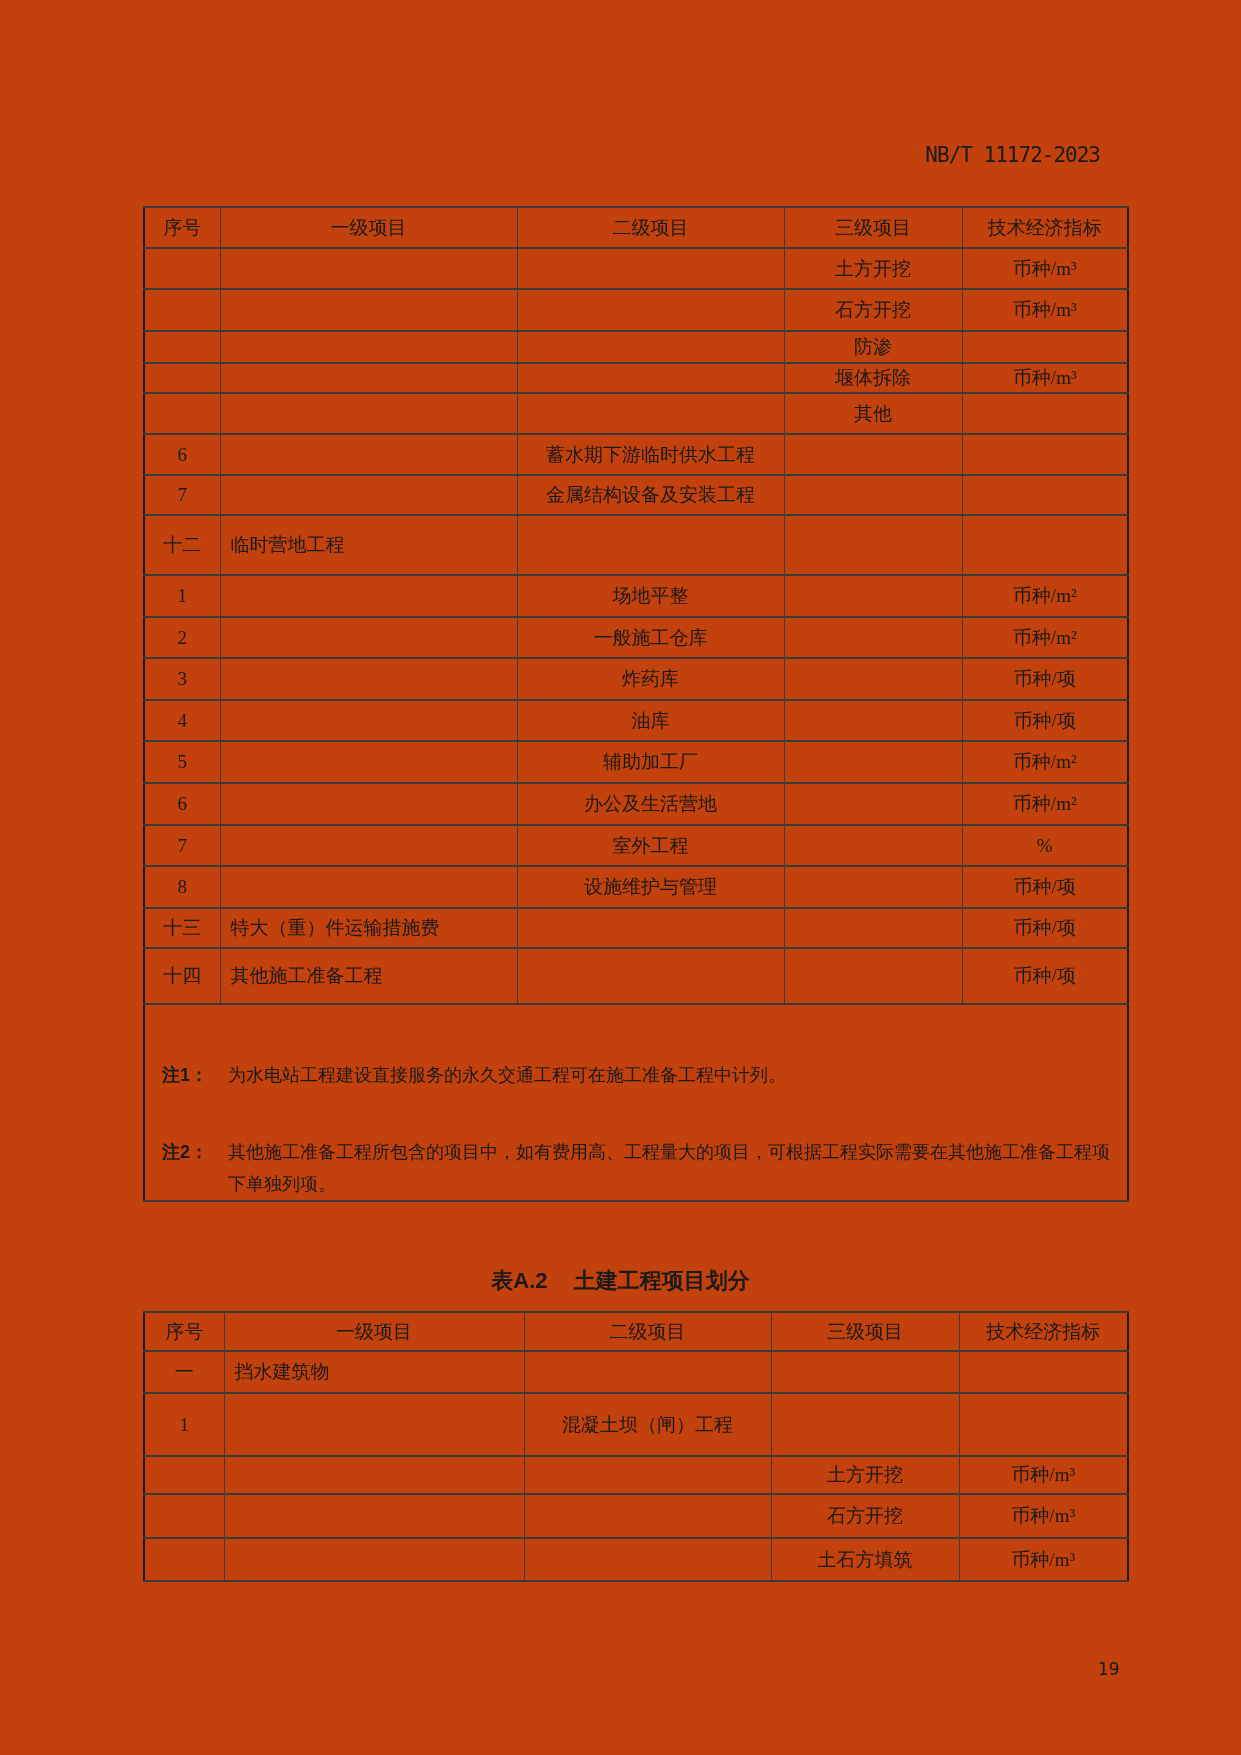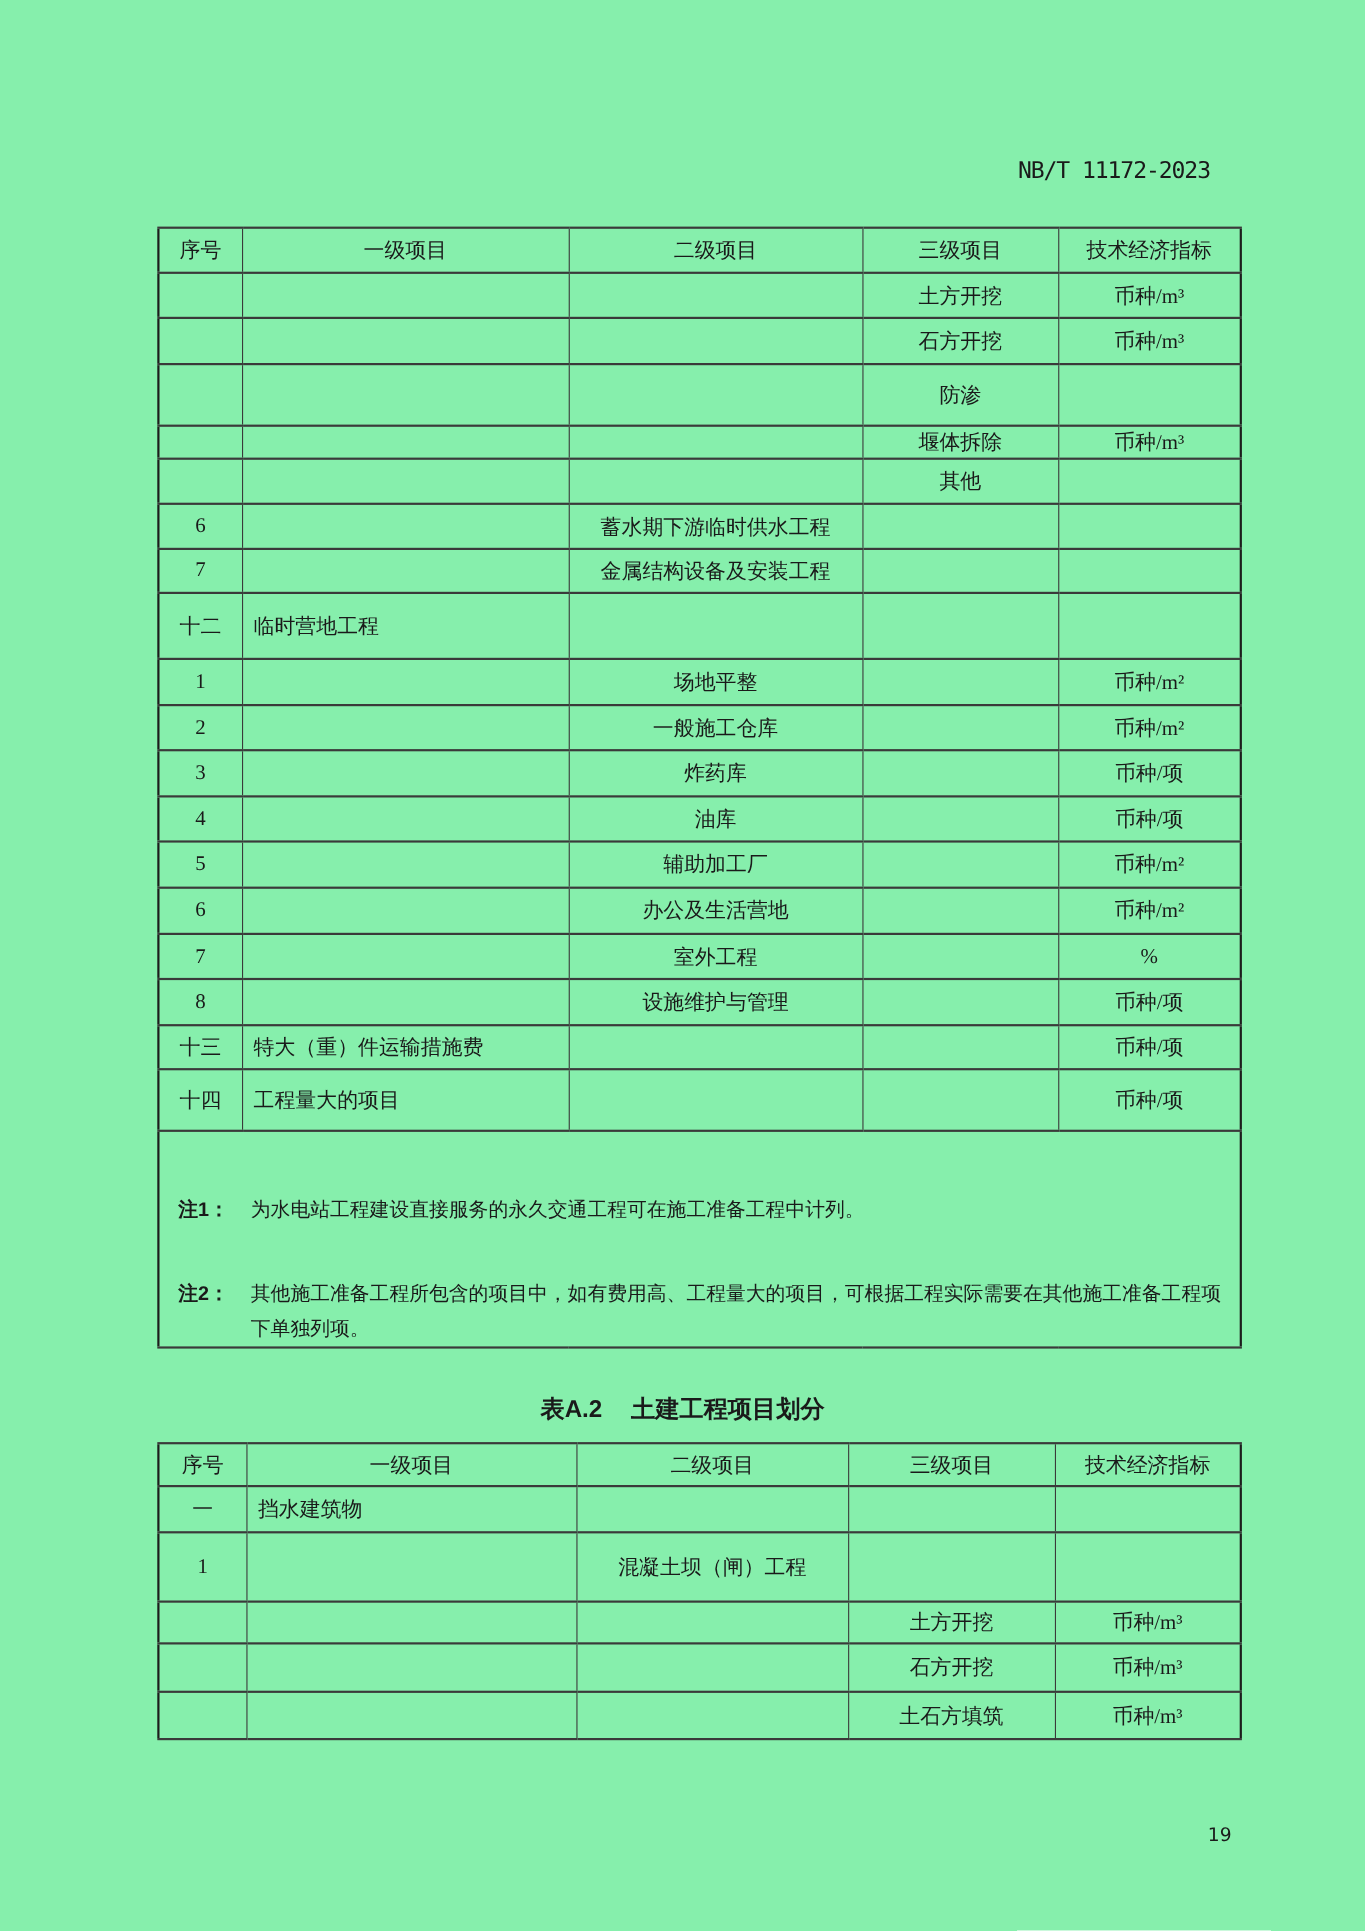--- a/index.html
+++ b/index.html
@@ -1,20 +1,20 @@
 <!DOCTYPE html>
 <html><head>
 <meta charset="utf-8">
 <style>
   html, body { margin: 0; padding: 0; background: #ffffff; }
   .page {
     position: relative;
     width: 1241px;
     height: 1755px;
-    background: #86efac;
+    background: #c2410c;
     color: #1a1a1a;
     font-family: "Liberation Serif", "DejaVu Serif", serif;
     overflow: hidden;
   }
   .doc-number {
     position: absolute;
     top: 143px;
     right: 141px;
     font-family: "DejaVu Sans Mono", monospace;
     font-size: 21px;
@@ -115,21 +115,21 @@
           <td class="c3">土方开挖</td>
           <td class="c4">币种/m³</td>
         </tr>
         <tr style="height: 42px;">
           <td class="c0"></td>
           <td class="c1"></td>
           <td class="c2"></td>
           <td class="c3">石方开挖</td>
           <td class="c4">币种/m³</td>
         </tr>
-        <tr style="height: 56px;">
+        <tr style="height: 32px;">
           <td class="c0"></td>
           <td class="c1"></td>
           <td class="c2"></td>
           <td class="c3">防渗</td>
           <td class="c4"></td>
         </tr>
         <tr style="height: 30px;">
           <td class="c0"></td>
           <td class="c1"></td>
           <td class="c2"></td>
@@ -222,21 +222,21 @@
         </tr>
         <tr style="height: 40px;">
           <td class="c0">十三</td>
           <td class="c1">特大（重）件运输措施费</td>
           <td class="c2"></td>
           <td class="c3"></td>
           <td class="c4">币种/项</td>
         </tr>
         <tr style="height: 56px;">
           <td class="c0">十四</td>
-          <td class="c1">工程量大的项目</td>
+          <td class="c1">其他施工准备工程</td>
           <td class="c2"></td>
           <td class="c3"></td>
           <td class="c4">币种/项</td>
         </tr>
         <tr style="height: 105px;">
           <td colspan="5" class="notes-cell">
             <div class="note"><span class="note-label">注1：</span><span class="note-text">为水电站工程建设直接服务的永久交通工程可在施工准备工程中计列。</span></div>
             <div class="note"><span class="note-label">注2：</span><span class="note-text">其他施工准备工程所包含的项目中，如有费用高、工程量大的项目，可根据工程实际需要在其他施工准备工程项下单独列项。</span></div>
           </td>
         </tr>

